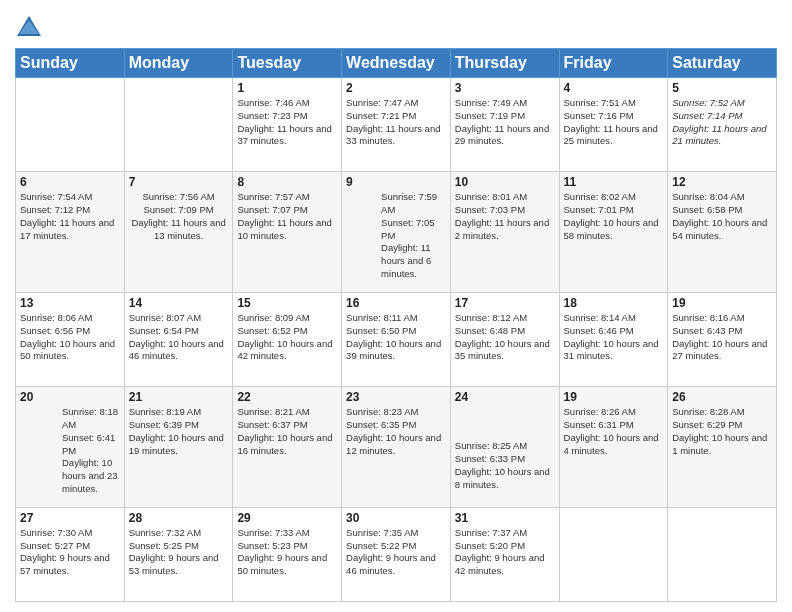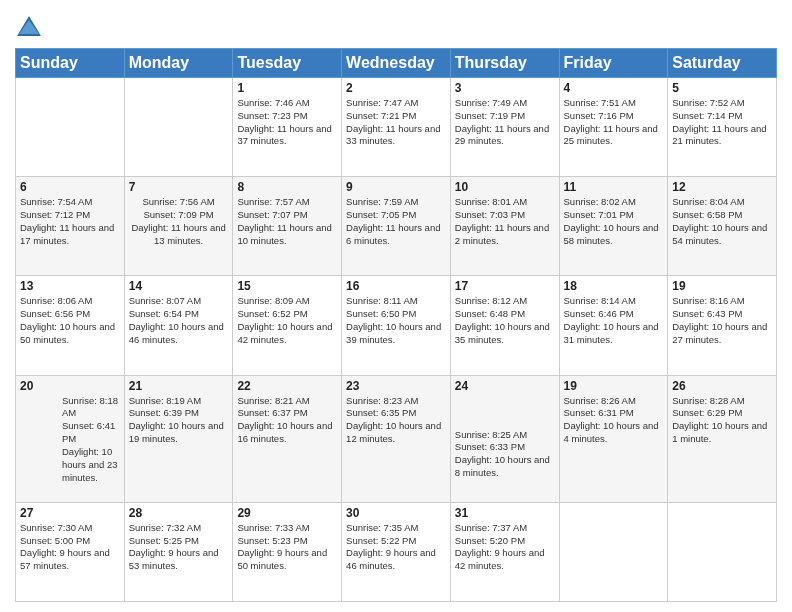--- a/index.html
+++ b/index.html
@@ -161,21 +161,21 @@
 Daylight: 11 hours and 29 minutes.</div>
           </td>
           <td>
             <span class="day-number">4</span>
             <div class="day-detail" style="white-space: pre-line;">Sunrise: 7:51 AM
 Sunset: 7:16 PM
 Daylight: 11 hours and 25 minutes.</div>
           </td>
           <td>
             <span class="day-number">5</span>
-            <div class="day-detail" style="white-space: pre-line;">Sunrise: 7:52 AM
+            <div class="day-detail" style="white-space: pre-line; font-style: italic;">Sunrise: 7:52 AM
 Sunset: 7:14 PM
 Daylight: 11 hours and 21 minutes.</div>
           </td>
         </tr>
         <tr>
           <td>
             <span class="day-number">6</span>
             <div class="day-detail" style="white-space: pre-line;">Sunrise: 7:54 AM
 Sunset: 7:12 PM
 Daylight: 11 hours and 17 minutes.</div>
@@ -187,21 +187,21 @@
 Daylight: 11 hours and 13 minutes.</div>
           </td>
           <td>
             <span class="day-number">8</span>
             <div class="day-detail" style="white-space: pre-line;">Sunrise: 7:57 AM
 Sunset: 7:07 PM
 Daylight: 11 hours and 10 minutes.</div>
           </td>
           <td>
             <span class="day-number">9</span>
-            <div class="day-detail" style="white-space: pre-line;">Sunrise: 7:59 AM
+            <div class="day-detail" style="white-space: pre-line; margin-left: 35px;">Sunrise: 7:59 AM
 Sunset: 7:05 PM
 Daylight: 11 hours and 6 minutes.</div>
           </td>
           <td>
             <span class="day-number">10</span>
             <div class="day-detail" style="white-space: pre-line;">Sunrise: 8:01 AM
 Sunset: 7:03 PM
 Daylight: 11 hours and 2 minutes.</div>
           </td>
           <td>
@@ -302,21 +302,21 @@
             <span class="day-number">26</span>
             <div class="day-detail" style="white-space: pre-line;">Sunrise: 8:28 AM
 Sunset: 6:29 PM
 Daylight: 10 hours and 1 minute.</div>
           </td>
         </tr>
         <tr>
           <td>
             <span class="day-number">27</span>
             <div class="day-detail" style="white-space: pre-line;">Sunrise: 7:30 AM
-Sunset: 5:00 PM
+Sunset: 5:27 PM
 Daylight: 9 hours and 57 minutes.</div>
           </td>
           <td>
             <span class="day-number">28</span>
             <div class="day-detail" style="white-space: pre-line;">Sunrise: 7:32 AM
 Sunset: 5:25 PM
 Daylight: 9 hours and 53 minutes.</div>
           </td>
           <td>
             <span class="day-number">29</span>

